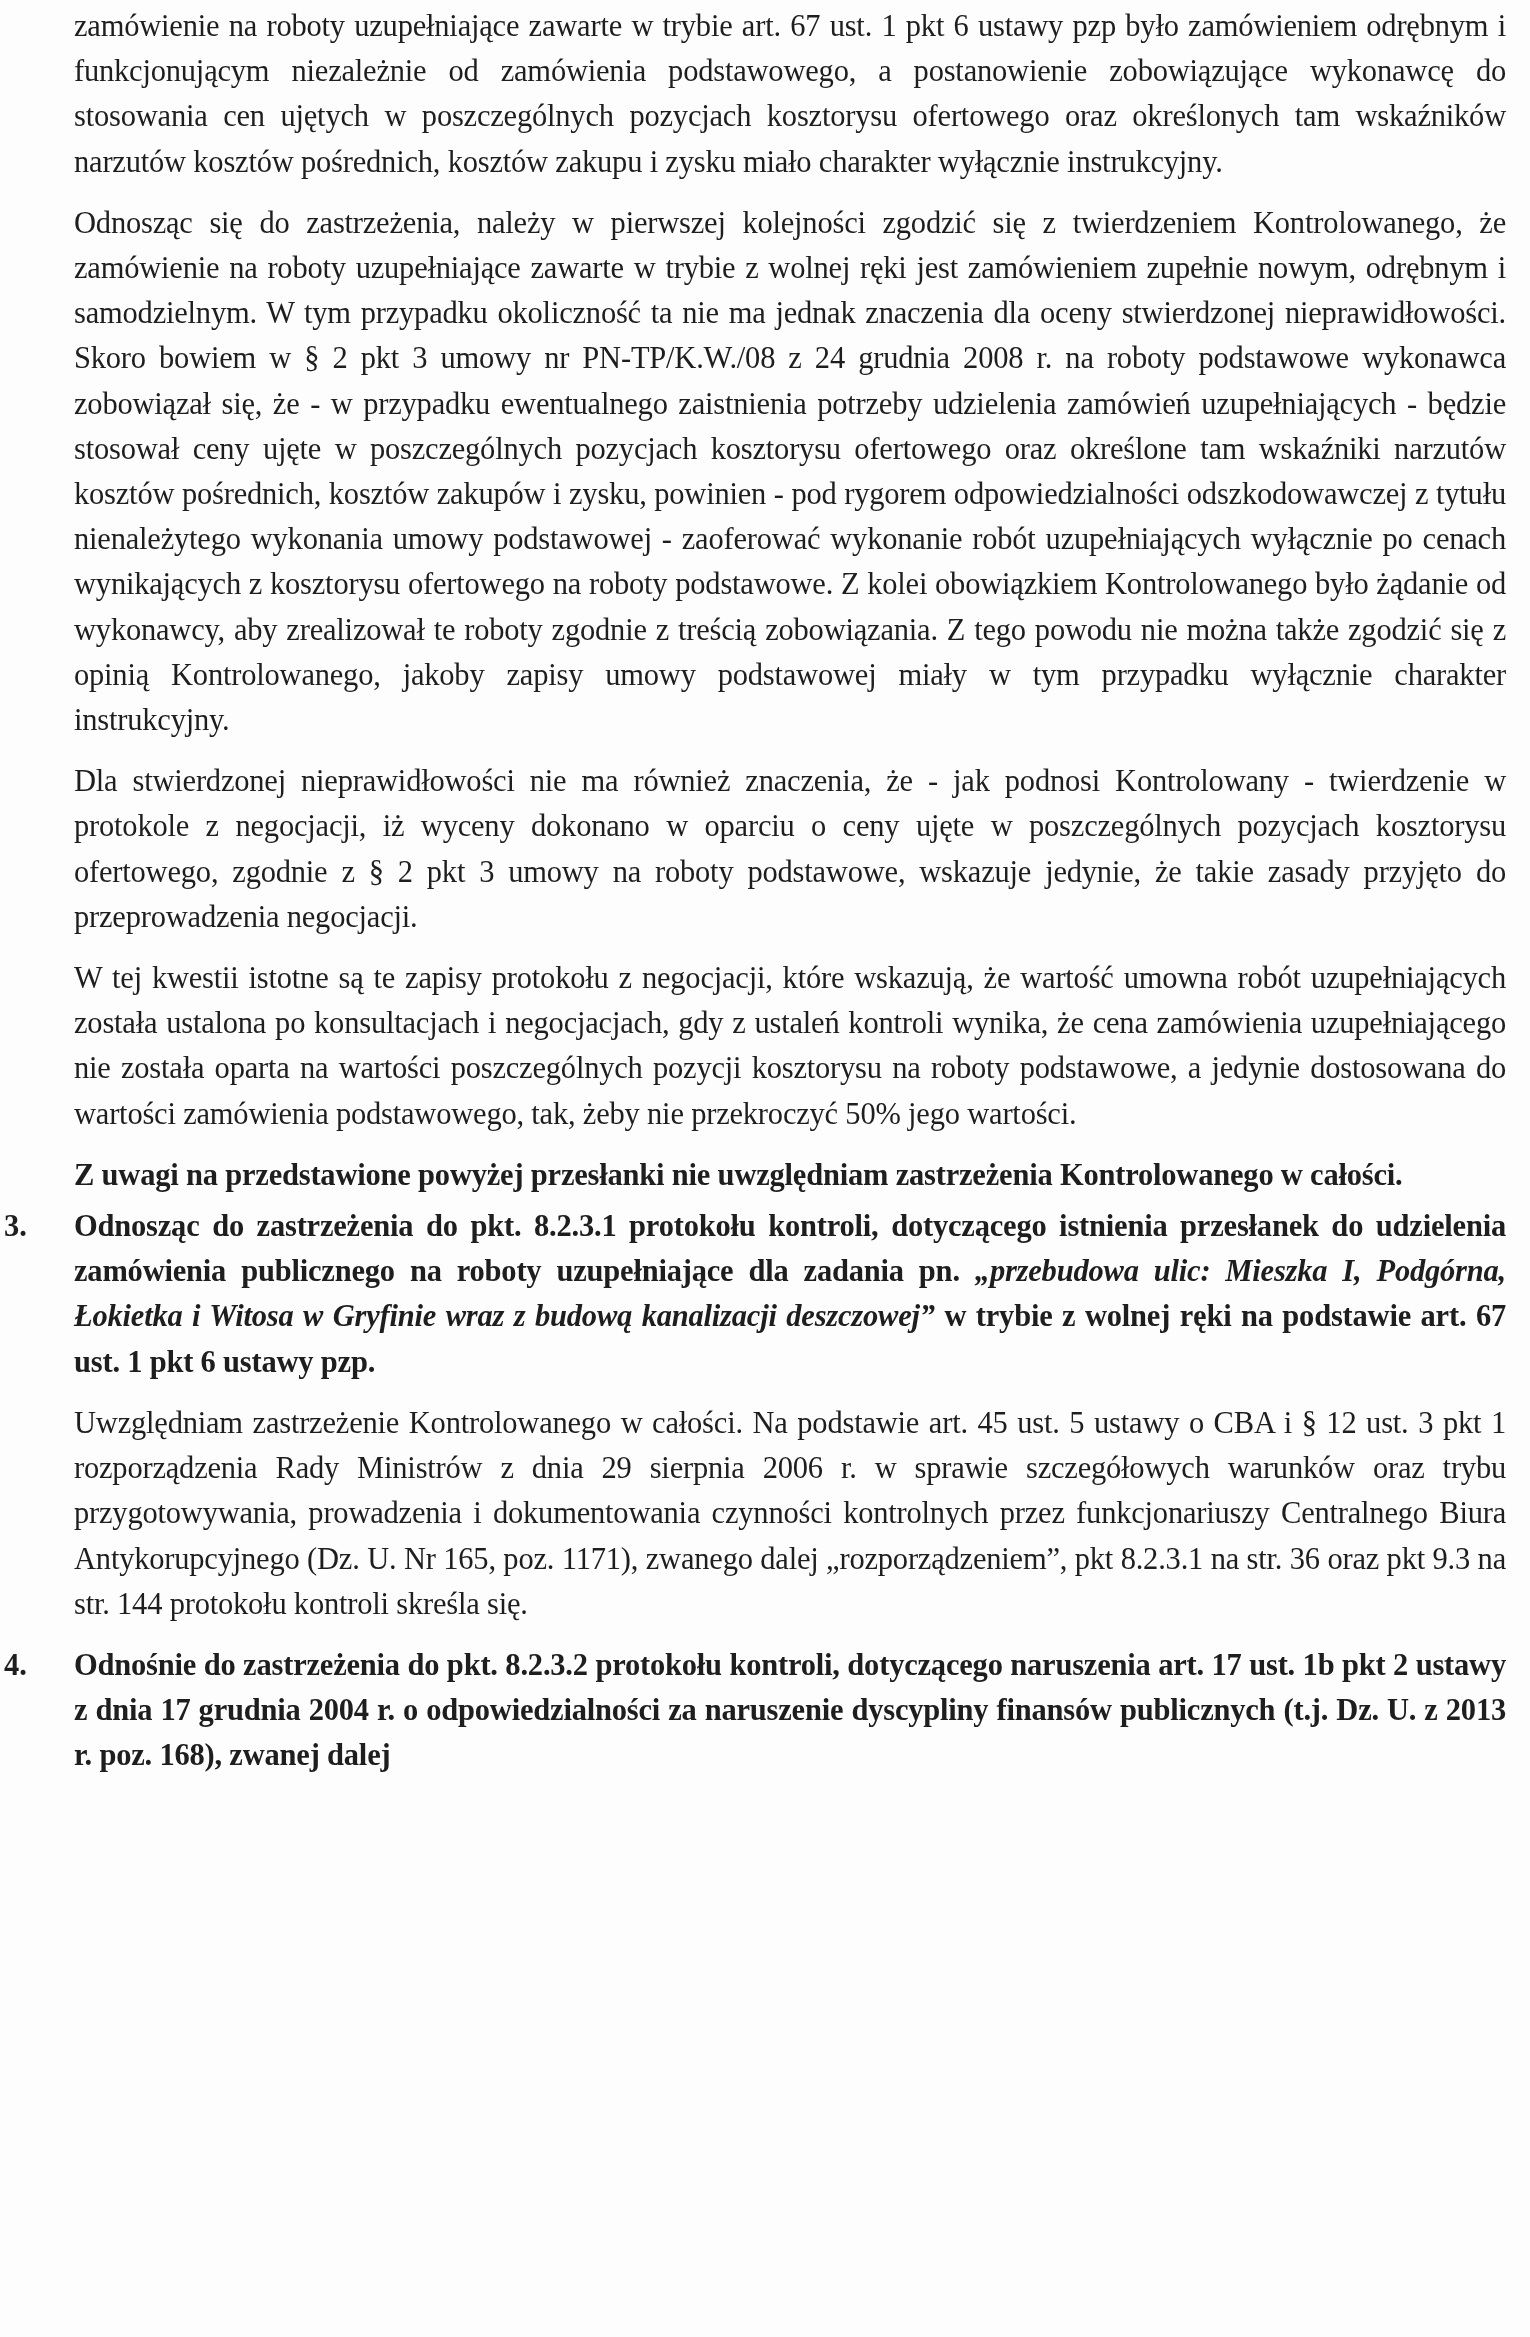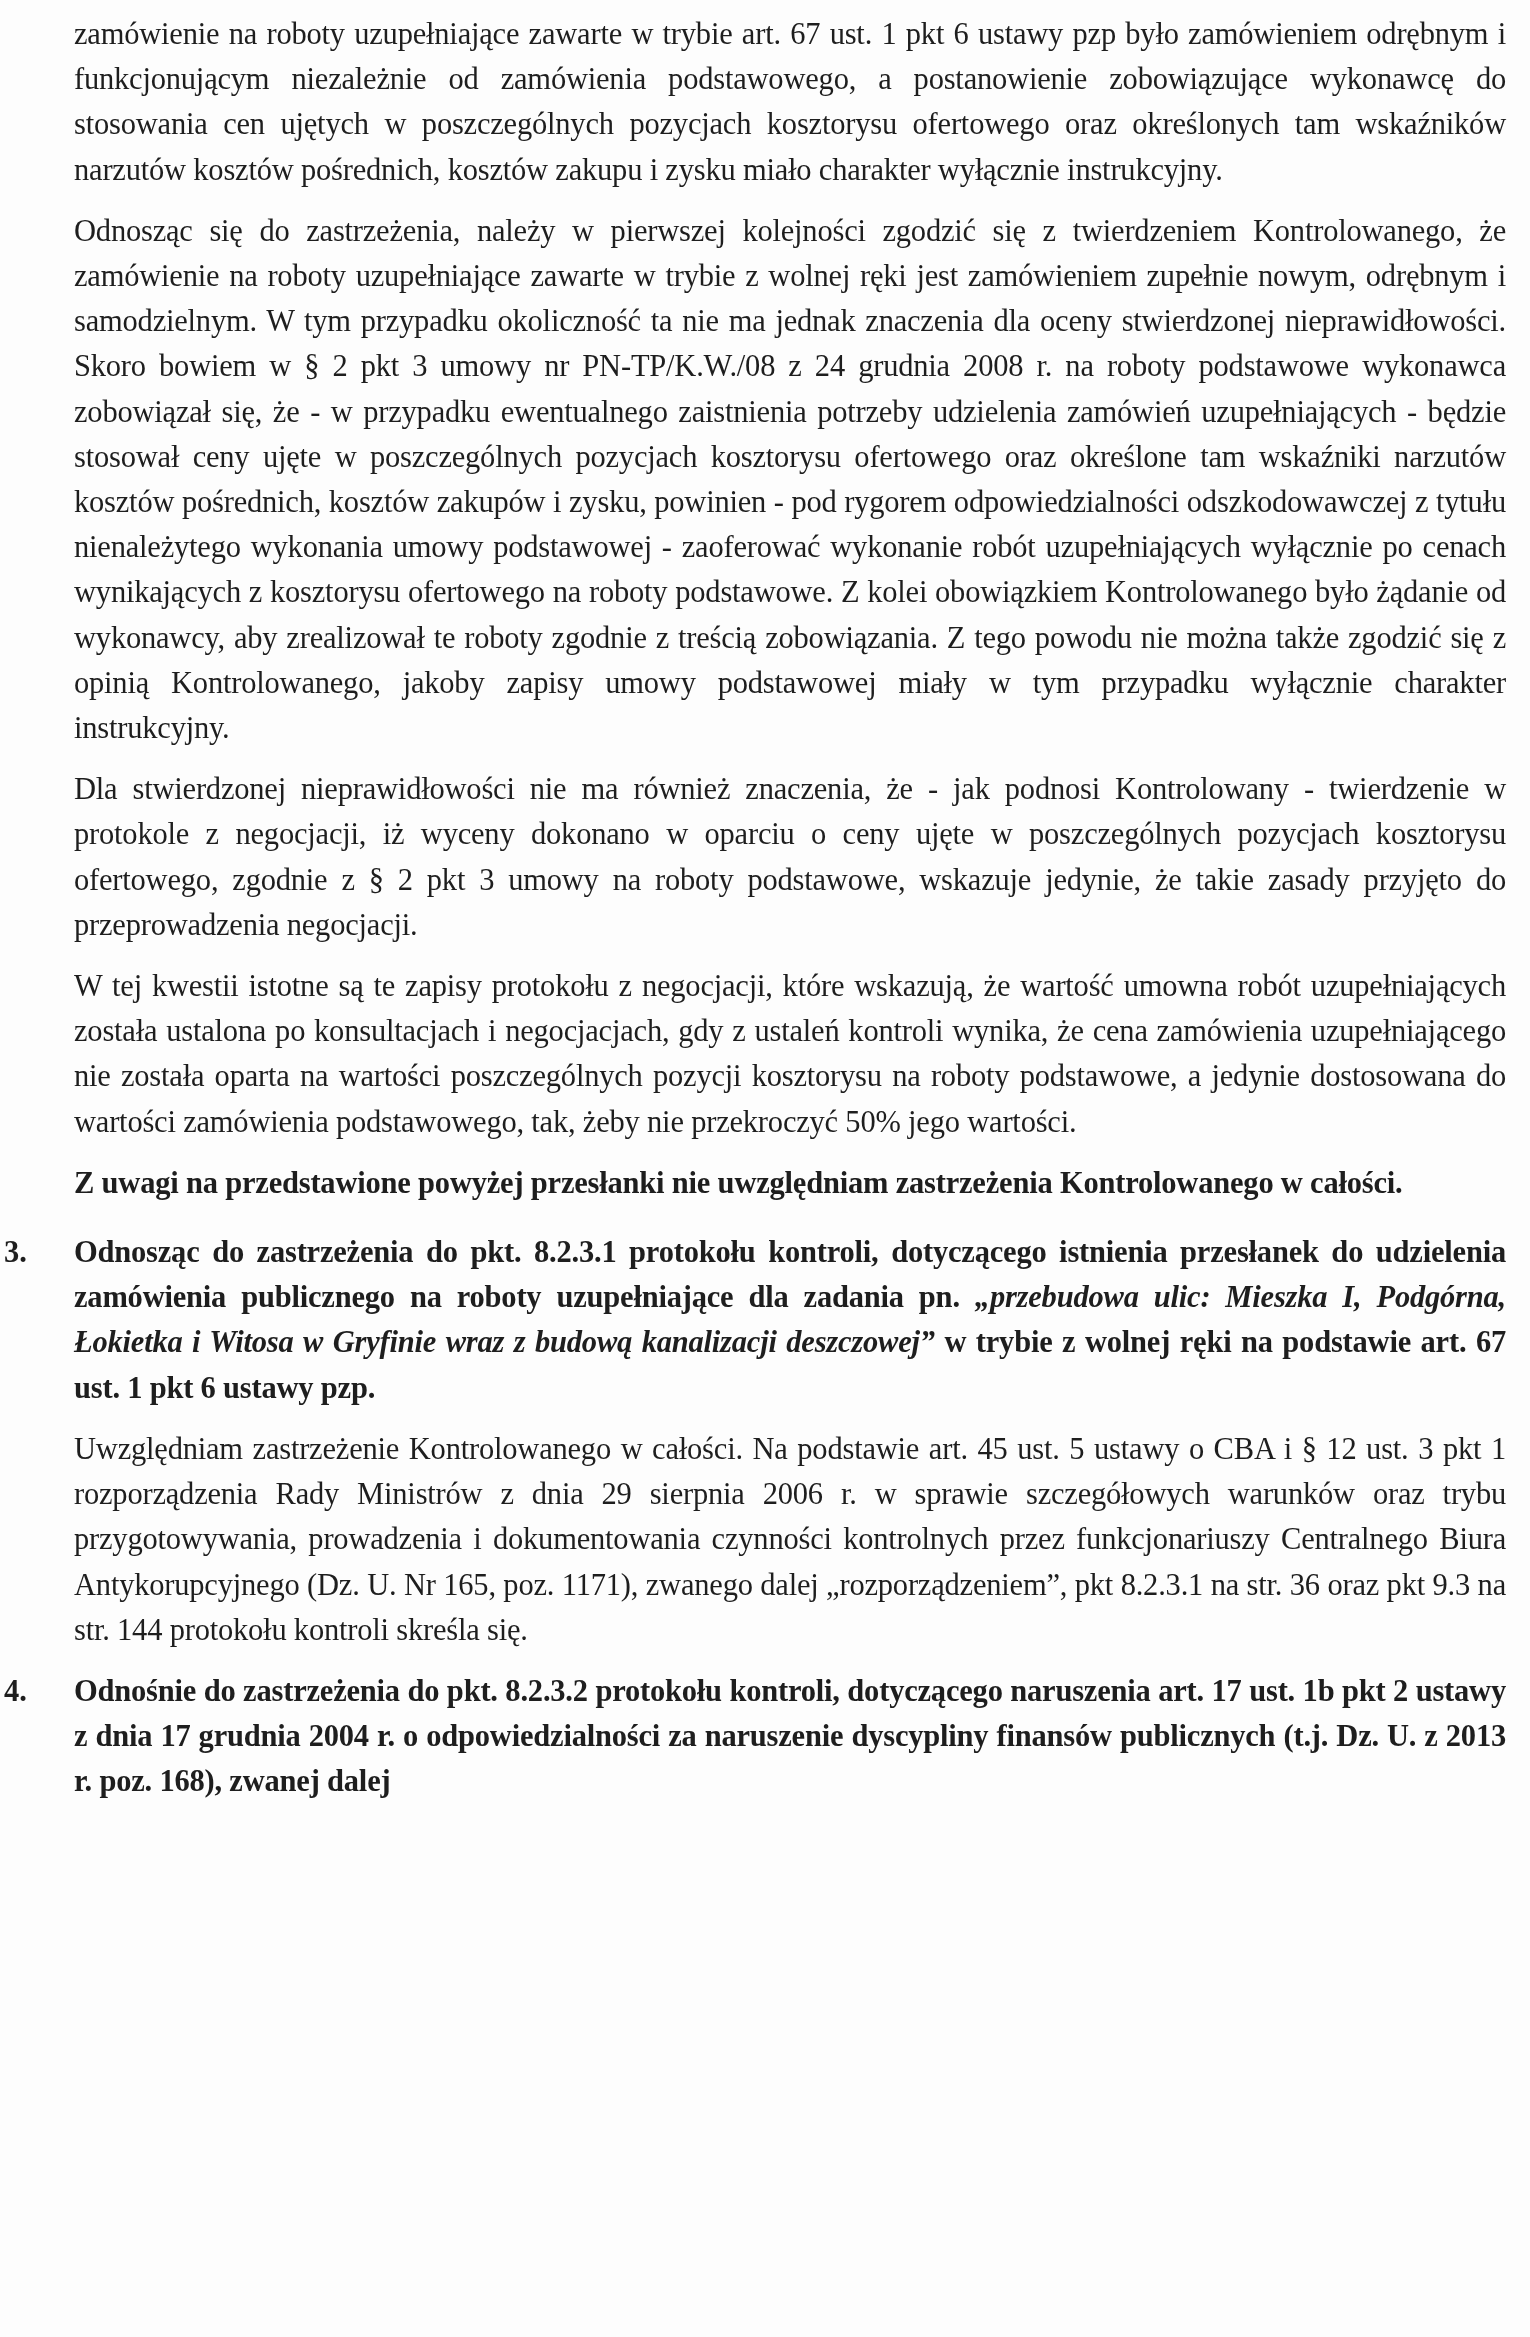--- a/index.html
+++ b/index.html
@@ -32,25 +32,25 @@
   p {
     margin: 0;
     font-size: 30.5px;
     line-height: 45.2px;
     text-align: justify;
     text-align-last: left;
     hyphens: manual;
     letter-spacing: -0.2px;
   }
   .para { margin-bottom: 16px; }
-  .p1 { padding-top: 12px; }
+  .p1 { padding-top: 4px; }
   .conclusion {
     font-weight: bold;
     margin-top: 4px;
-    margin-bottom: 24px;
+    margin-bottom: 6px;
   }
   .item {
     position: relative;
     font-weight: bold;
     margin-bottom: 16px;
   }
   .item-num {
     position: absolute;
     left: -70px;
     top: 0;

